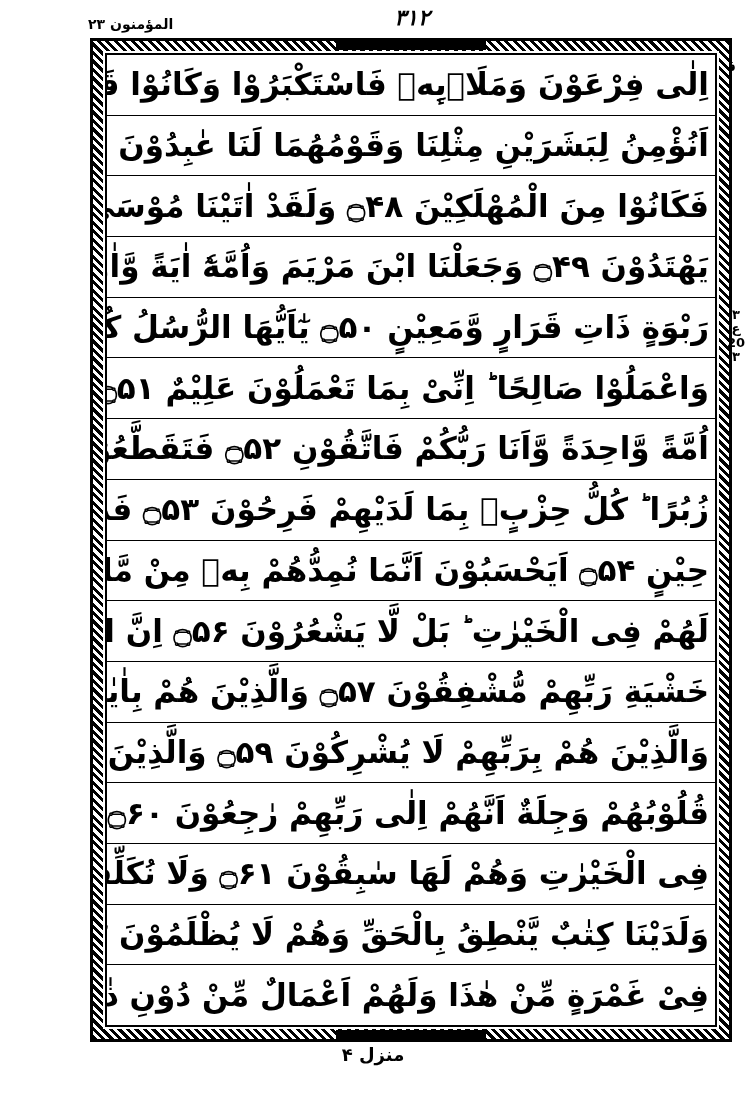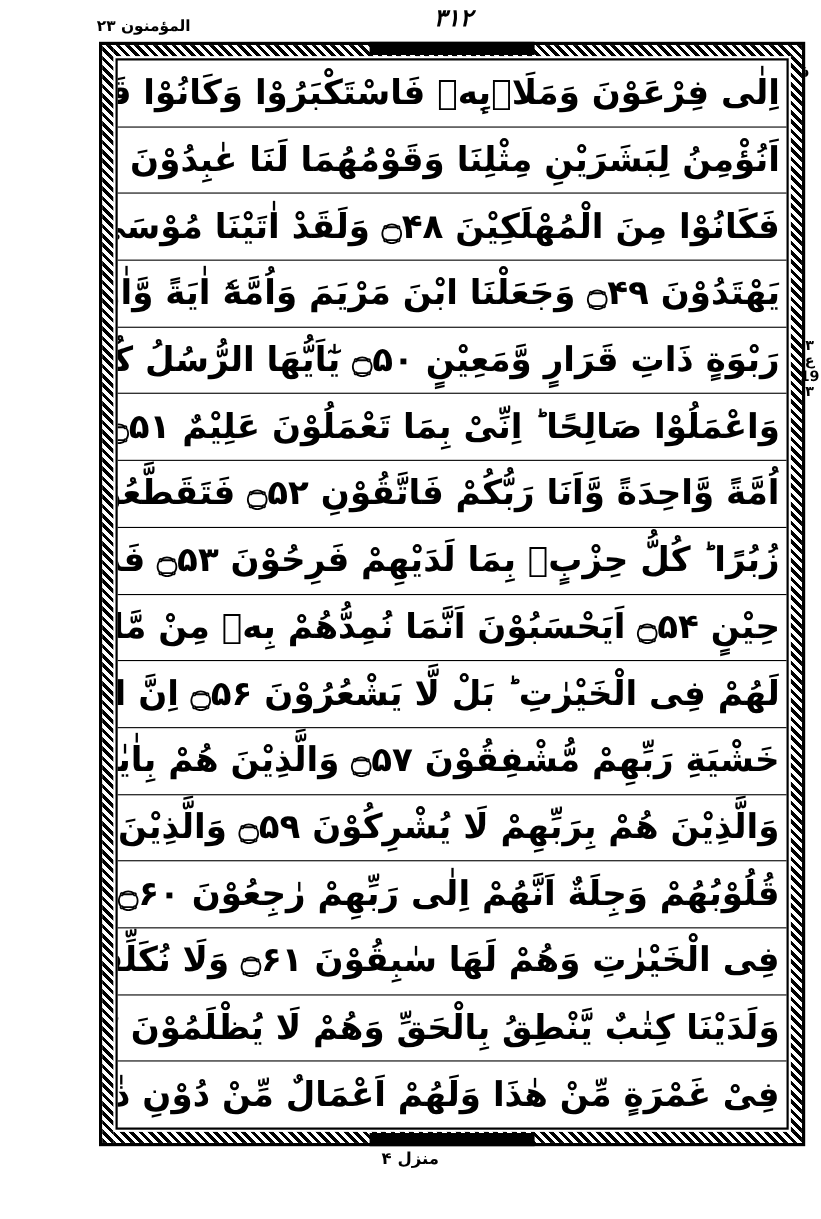--- a/index.html
+++ b/index.html
@@ -57,21 +57,21 @@
 
   .margin-note {
     position: absolute; top: 308px; left: 738px; width: 8px;
     font-size: 13px; font-weight: bold; line-height: 14px; text-align: center;
     direction: rtl;
   }
   .margin-note div { width: 20px; margin-left: -8px; }
 
   .footer {
     position: absolute; top: 1044px; left: 0; width: 746px; text-align: center;
-    font-size: 15px; font-weight: bold; direction: rtl;
+    font-size: 18px; font-weight: bold; direction: rtl;
   }
 </style>
 </head>
 <body>
 
 <div class="header">
   <div class="left">المؤمنون ۲۳</div>
   <div class="center">۳۱۲</div>
   <div class="right">قد افلح ۱۸</div>
 </div>
@@ -130,17 +130,17 @@
       <div class="line">
           <span>فِىْ غَمْرَةٍ مِّنْ هٰذَا وَلَهُمْ اَعْمَالٌ مِّنْ دُوْنِ ذٰلِكَ هُمْ لَهَا</span>
         </div>
     </div>
   </div>
 </div>
 
 <div class="margin-note">
   <div>۳</div>
   <div>ع</div>
-  <div>19</div>
+  <div>20</div>
   <div>۳</div>
 </div>
 
 <div class="footer">منزل ۴</div>
 
 </body></html>

